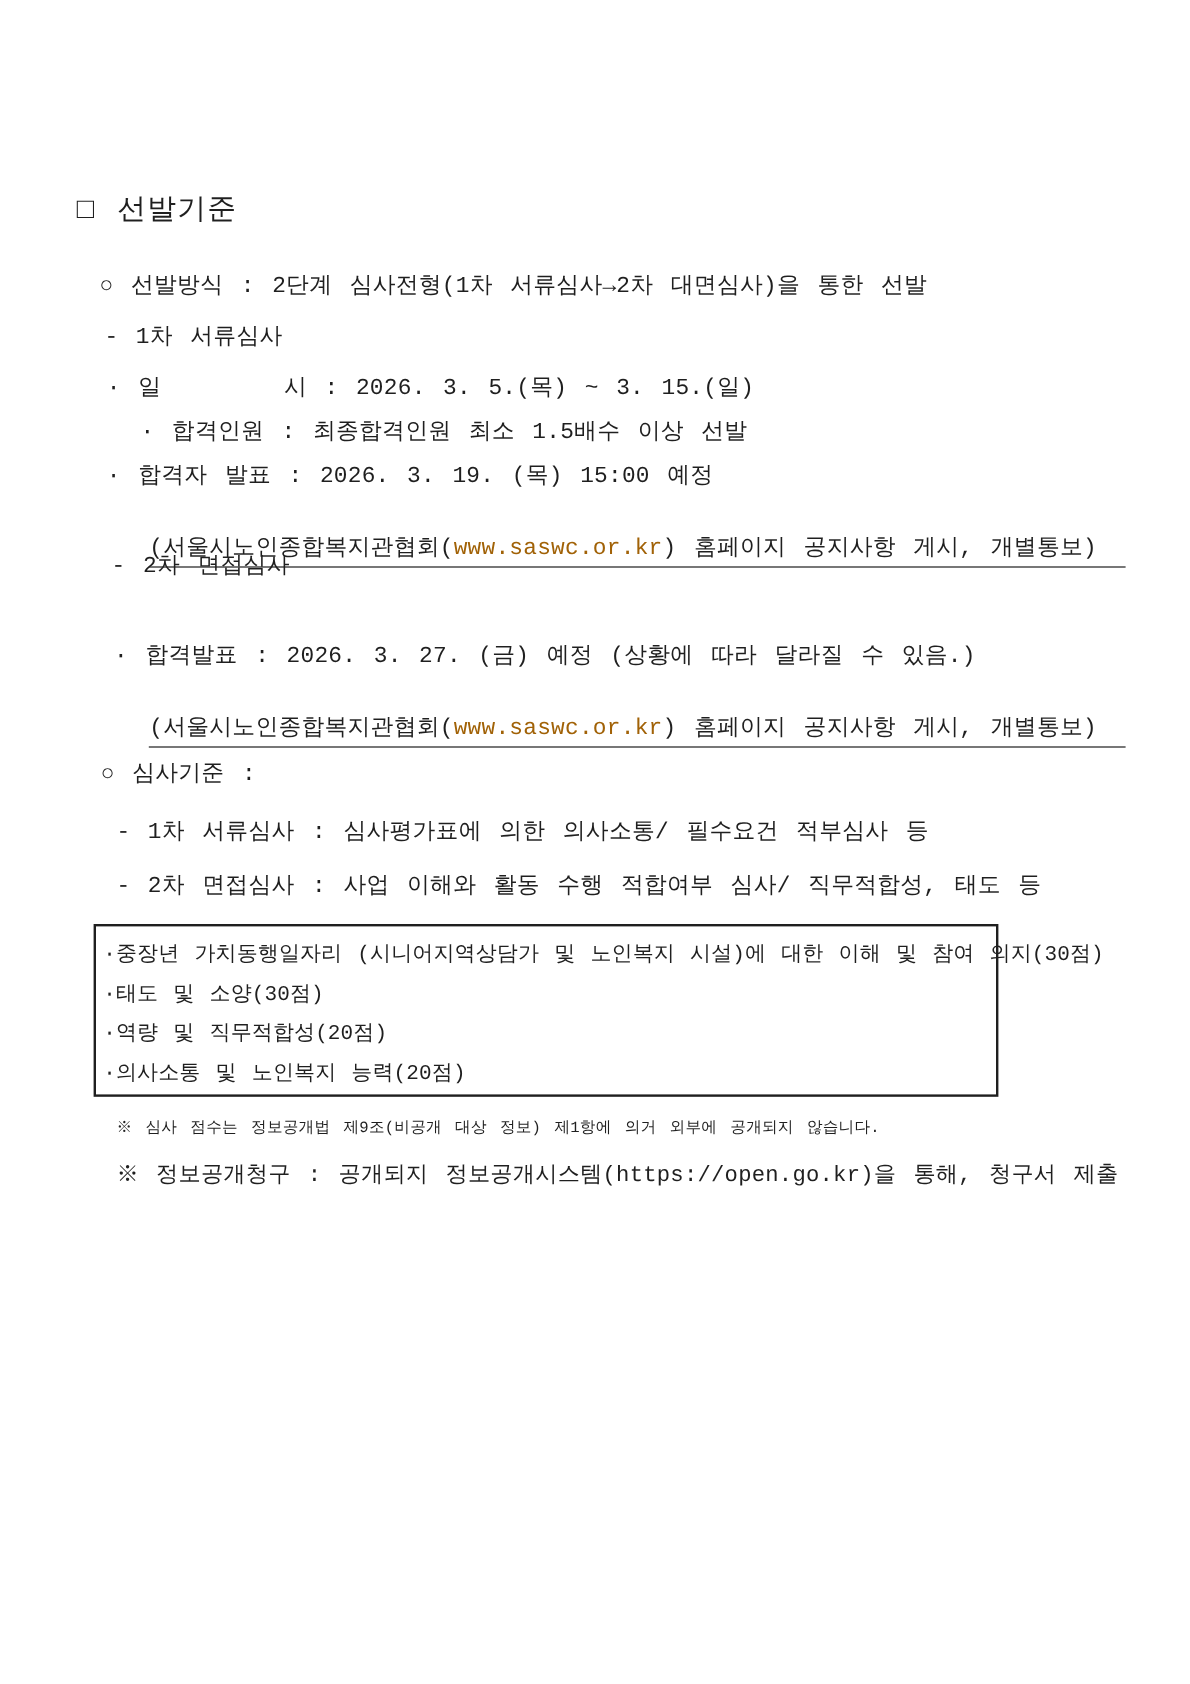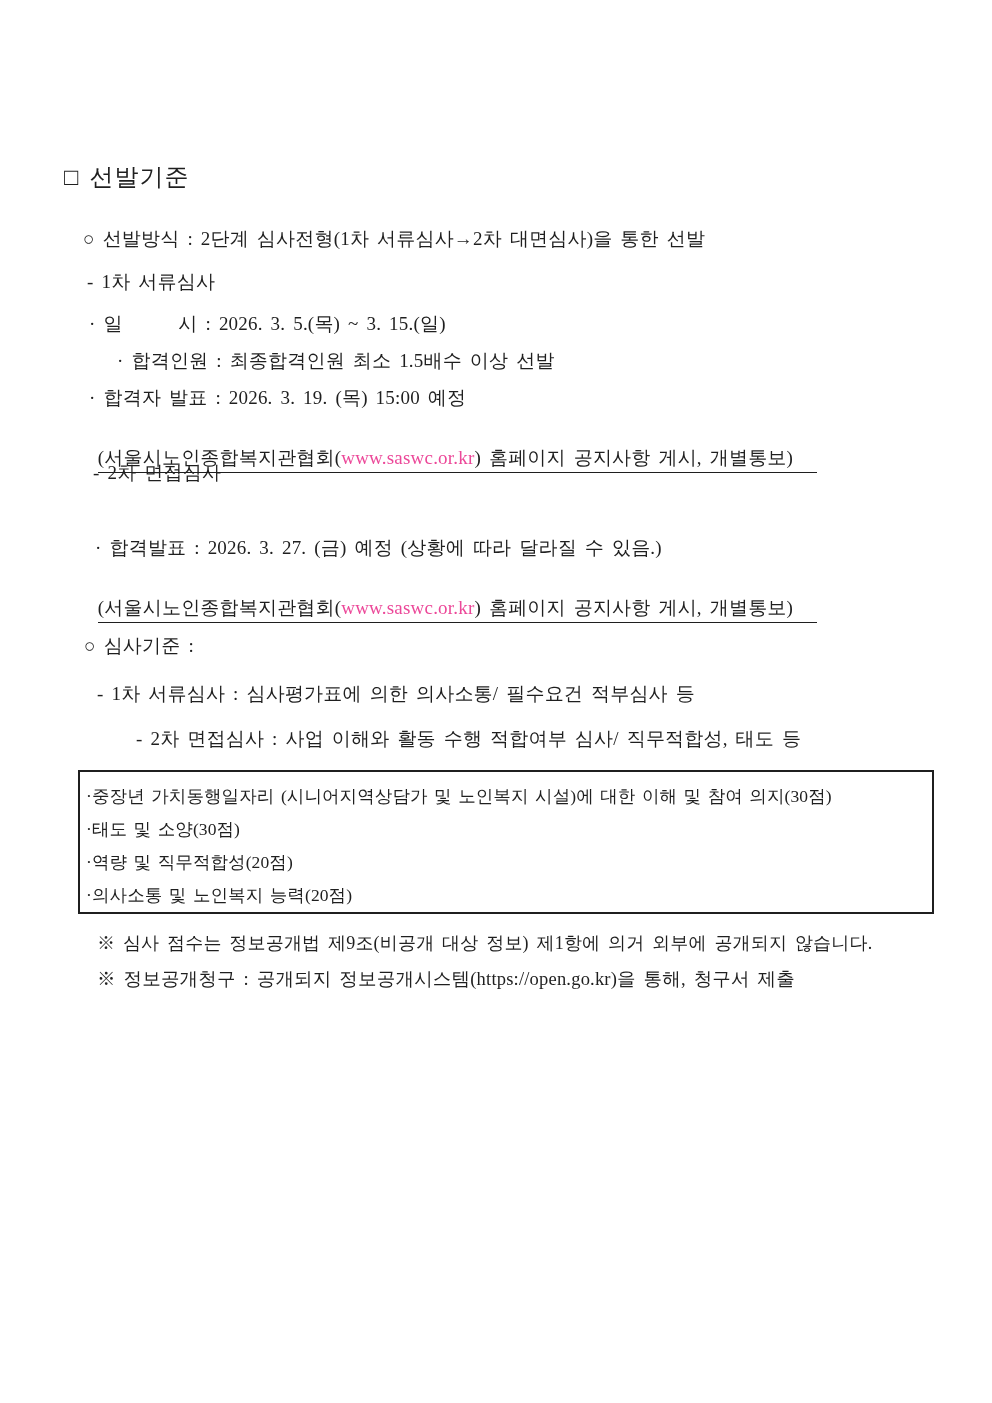--- a/index.html
+++ b/index.html
@@ -5,21 +5,21 @@
   html, body {
     margin: 0;
     padding: 0;
     background: #ffffff;
   }
   .page {
     position: relative;
     width: 992px;
     height: 1403px;
     background: #ffffff;
-    font-family: Liberation Serif, serif;
+    font-family: Liberation Mono, monospace;
     color: #1f1f1f;
     overflow: hidden;
   }
   .line {
     position: absolute;
     white-space: pre;
     line-height: 1.25;
     font-size: 19px;
     word-spacing: 3px;
     letter-spacing: 0.2px;
@@ -35,42 +35,42 @@
   .l-r1-date       { left: 89px;  top: 312px; }
   .l-r1-count      { left: 89px;  top: 349px; margin-left: 28px; }
   .l-r1-announce   { left: 89px;  top: 386px; }
   .l-notice1       { left: 66px;  top: 422px; }
   .l-r2-title      { left: 93px;  top: 461px; }
   .l-r2-date       { left: 95px;  top: 498px; }
   .l-r2-announce   { left: 95px;  top: 536px; }
   .l-notice2       { left: 66px;  top: 572px; }
   .l-criteria      { left: 84px;  top: 634px; }
   .l-crit-r1       { left: 97px;  top: 682px; }
-  .l-crit-r2       { left: 97px;  top: 727px; margin-left: 39px; }
-  .l-note1         { left: 97px;  top: 932px; font-size: 18px; }
+  .l-crit-r2       { left: 97px;  top: 727px; }
+  .l-note1         { left: 97px;  top: 932px; font-size: 13px; }
   .l-note2         { left: 97px;  top: 968px; font-size: 18.5px; }
 
   .notice-inner {
     display: inline-block;
     border-bottom: 1.5px solid #1f1f1f;
     padding-right: 24px;
     padding-bottom: 2px;
   }
   .link {
-    color: #ec4899;
+    color: #a16207;
     text-decoration: none;
     cursor: pointer;
     word-spacing: 0;
     margin-top: 19px;
   }
   .score-box {
     position: absolute;
     left: 78px;
     top: 770px;
-    width: 856px;
+    width: 754px;
     height: 144px;
     border: 2px solid #1f1f1f;
     box-sizing: border-box;
     padding: 8px 6px 0 6px;
   }
   .score-box .box-line {
     font-size: 17.5px;
     line-height: 33px;
     white-space: pre;
     word-spacing: 2px;

